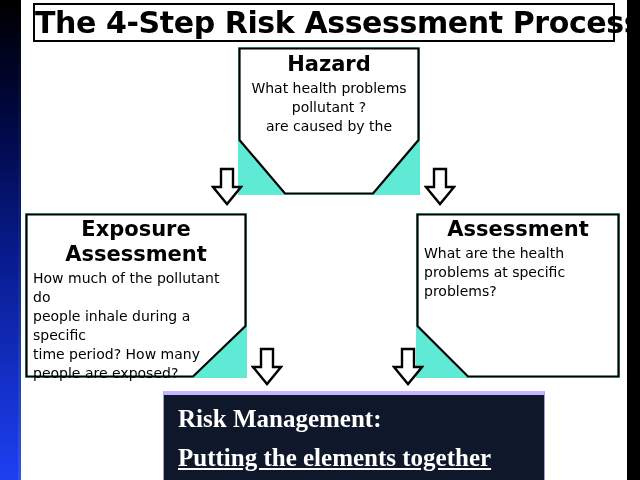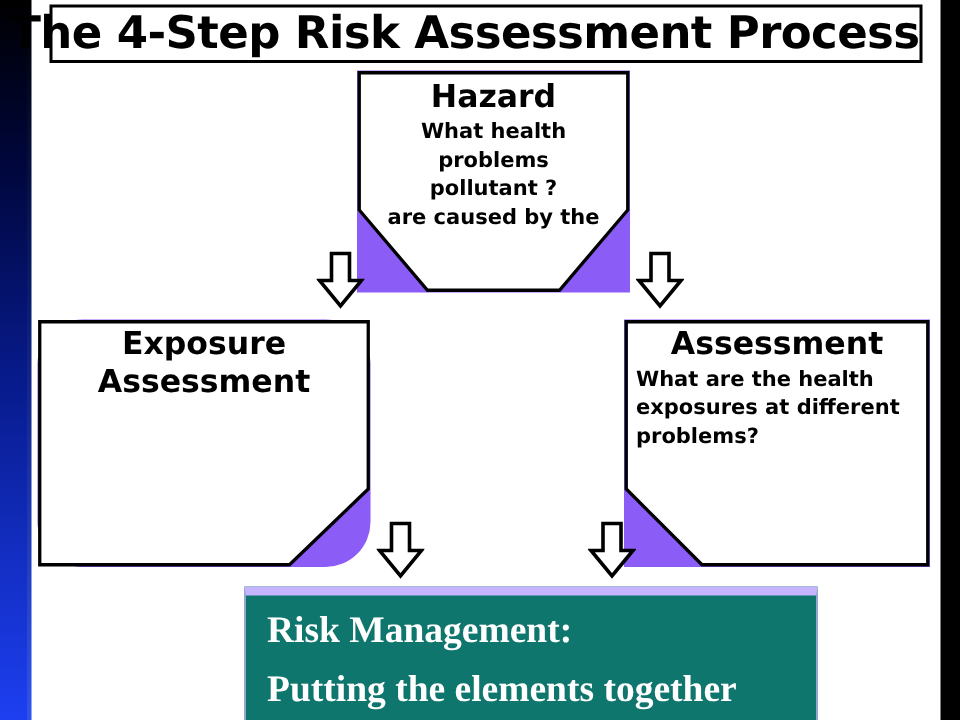--- a/index.html
+++ b/index.html
@@ -39,56 +39,56 @@
   
   .title-box {
     position: absolute;
     left: 33px; top: 3px;
     width: 582px; height: 39px;
     border: 2px solid #000000;
     background: #ffffff;
     box-sizing: border-box;
     display: flex;
     align-items: center;
-    justify-content: flex-end;
+    justify-content: flex-start;
   }
   .title-text {
     font-family: "DejaVu Sans", sans-serif;
     font-weight: bold;
     font-size: 30px;
     line-height: 30px;
     letter-spacing: -0.4px;
     color: #000000;
     white-space: nowrap;
   }
 
   
   .pbox {
     position: absolute;
-    background: #8b5cf6;
+    background: #5eead4;
     box-sizing: border-box;
   }
   .pbox .pb-inner {
     position: relative;
     width: 100%;
     height: 100%;
     box-sizing: border-box;
     padding: 4px 8px 2px 8px;
   }
   .pb-head {
     font-family: "DejaVu Sans", sans-serif;
     font-weight: bold;
     font-size: 21px;
     line-height: 25px;
     color: #000000;
     text-align: center;
   }
   .pb-body {
     font-family: "DejaVu Sans", sans-serif;
-    font-weight: bold;
+    font-weight: normal;
     font-size: 14px;
     line-height: 19px;
     color: #000000;
     text-align: center;
     margin-top: 2px;
   }
 
   
   .shape-svg {
     position: absolute;
@@ -105,21 +105,21 @@
   
   #hazard-box {
     left: 238px; top: 47px;
     width: 182px; height: 148px;
   }
   #hazard-box .pb-inner { padding-top: 5px; }
 
   
   #exposure-box {
     left: 25px; top: 213px;
-    width: 222px; height: 165px; border-radius: 30px;
+    width: 222px; height: 165px;
   }
   #exposure-box .pb-body { text-align: left; }
 
   
   #dose-box {
     left: 416px; top: 213px;
     width: 204px; height: 165px;
   }
   #dose-box .pb-body { text-align: left; }
 
@@ -143,36 +143,36 @@
   #arrow-haz-exp  { left: 211px; top: 167px; }
   #arrow-haz-dose { left: 424px; top: 167px; }
   #arrow-exp-risk { left: 251px; top: 347px; }
   #arrow-dose-risk{ left: 392px; top: 347px; }
 
   
   #risk-box {
     position: absolute;
     left: 163px; top: 391px;
     width: 382px; height: 89px;
-    background: #0f766e;
-    border-top: 6px solid #c4b5fd;
+    background: #0f172a;
+    border-top: 4px solid #c4b5fd;
     border-left: 1px solid #9aa0d8;
     border-right: 1px solid #9aa0d8;
     box-sizing: border-box;
     padding: 9px 0 0 14px;
   }
   .risk-line {
     font-family: "Liberation Serif", serif;
     font-weight: bold;
     font-size: 25px;
     line-height: 30px;
     color: #ffffff;
     white-space: nowrap;
   }
-  .risk-line + .risk-line { margin-top: 9px; }
+  .risk-line + .risk-line { margin-top: 9px; text-decoration: underline; }
 </style>
 </head>
 <body>
 
 <div id="stage">
 
   <div class="edge-left"></div>
   <div class="edge-left-hi"></div>
   <div class="edge-right"></div>
 
@@ -197,34 +197,40 @@
   </div>
 
   <div class="pbox" id="exposure-box">
     <svg class="shape-svg" viewBox="0 0 222 165" preserveAspectRatio="none">
       <polygon points="1.5,1.5 220.5,1.5 220.5,113 168,163.5 1.5,163.5"></polygon>
     </svg>
     <div class="pb-inner">
       <div class="pb-content">
         <div class="pb-head">Exposure</div>
         <div class="pb-head">Assessment</div>
+        <div class="pb-body">
+          <div>How much of the pollutant do</div>
+          <div>people inhale during a specific</div>
+          <div>time period? How many</div>
+          <div>people are exposed?</div>
+        </div>
       </div>
     </div>
   </div>
 
   <div class="pbox" id="dose-box">
     <svg class="shape-svg" viewBox="0 0 204 165" preserveAspectRatio="none">
       <polygon points="1.5,1.5 202.5,1.5 202.5,163.5 52,163.5 1.5,113"></polygon>
     </svg>
     <div class="pb-inner">
       <div class="pb-content">
         <div class="pb-head">Assessment</div>
         <div class="pb-body">
           <div>What are the health</div>
-          <div>exposures at different</div>
+          <div>problems at specific</div>
           <div>problems?</div>
         </div>
       </div>
     </div>
   </div>
 
   <div class="arrow" id="arrow-haz-exp">
     <svg width="32" height="40" viewBox="0 0 32 40">
       <polygon points="10,2 22,2 22,20 30,20 16,37 2,20 10,20"></polygon>
     </svg>

